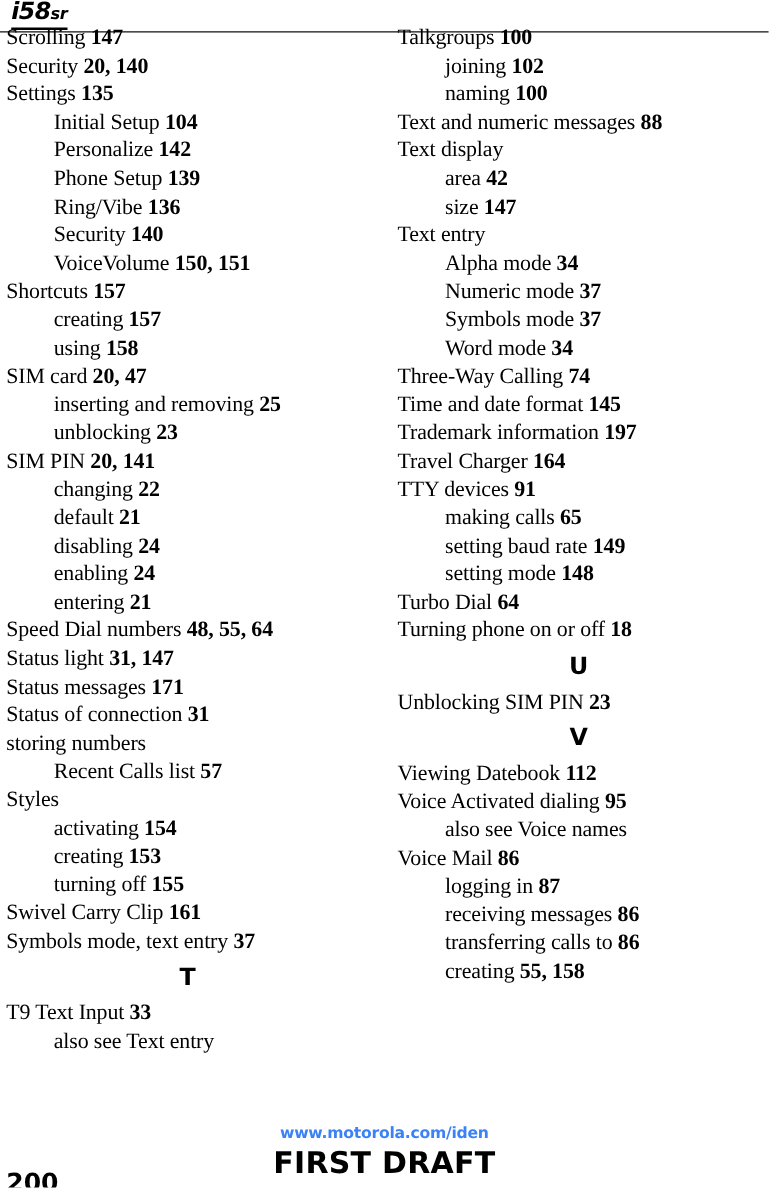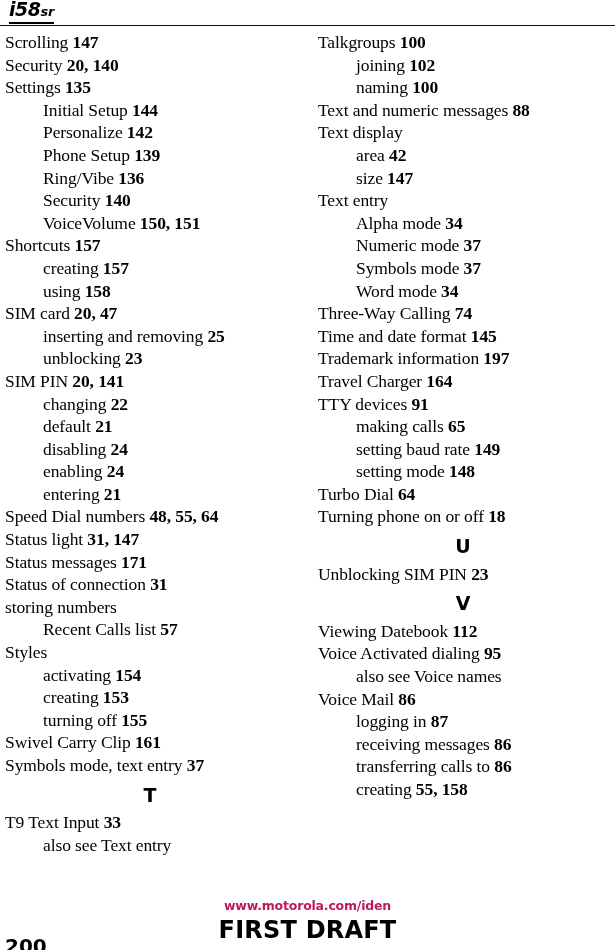--- a/index.html
+++ b/index.html
@@ -47,21 +47,21 @@
     left: 0;
     top: 25px;
     width: 615px;
     height: 0;
     border-top: 1.3px solid #111;
   }
 
   
   #index-body {
     position: absolute;
-    top: 31px;
+    top: 18px;
     left: 0;
     width: 615px;
     height: 860px;
   }
   .index-column {
     position: absolute;
     top: 0;
     width: 290px;
   }
   #column-left  { left: 5px; }
@@ -100,21 +100,21 @@
   }
   #footer-url {
     position: absolute;
     top: 6px;
     left: 0;
     width: 615px;
     text-align: center;
     font-family: "DejaVu Sans", "Liberation Sans", sans-serif;
     font-weight: bold;
     font-size: 12.5px;
-    color: #be185d;
+    color: #3b82f6;
     letter-spacing: -0.2px;
   }
   #footer-page-number {
     position: absolute;
     left: 5px;
     top: 27px;
     font-family: "DejaVu Sans", "Liberation Sans", sans-serif;
     font-weight: bold;
     font-size: 20px;
     line-height: 24px;
@@ -139,21 +139,21 @@
 <div id="page-header">
   <div id="brand-logo"><span>i58</span><span class="sr">sr</span></div>
   <div id="header-rule"></div>
 </div>
 
 <div id="index-body">
   <div class="index-column" id="column-left">
       <div class="index-entry level-1"><span>Scrolling </span><span class="page-ref">147</span></div>
       <div class="index-entry level-1"><span>Security </span><span class="page-ref">20, 140</span></div>
       <div class="index-entry level-1"><span>Settings </span><span class="page-ref">135</span></div>
-      <div class="index-entry level-2"><span>Initial Setup </span><span class="page-ref">144</span></div>
+      <div class="index-entry level-2"><span>Initial Setup </span><span class="page-ref">104</span></div>
       <div class="index-entry level-2"><span>Personalize </span><span class="page-ref">142</span></div>
       <div class="index-entry level-2"><span>Phone Setup </span><span class="page-ref">139</span></div>
       <div class="index-entry level-2"><span>Ring/Vibe </span><span class="page-ref">136</span></div>
       <div class="index-entry level-2"><span>Security </span><span class="page-ref">140</span></div>
       <div class="index-entry level-2"><span>VoiceVolume </span><span class="page-ref">150, 151</span></div>
       <div class="index-entry level-1"><span>Shortcuts </span><span class="page-ref">157</span></div>
       <div class="index-entry level-2"><span>creating </span><span class="page-ref">157</span></div>
       <div class="index-entry level-2"><span>using </span><span class="page-ref">158</span></div>
       <div class="index-entry level-1"><span>SIM card </span><span class="page-ref">20, 47</span></div>
       <div class="index-entry level-2"><span>inserting and removing </span><span class="page-ref">25</span></div>

